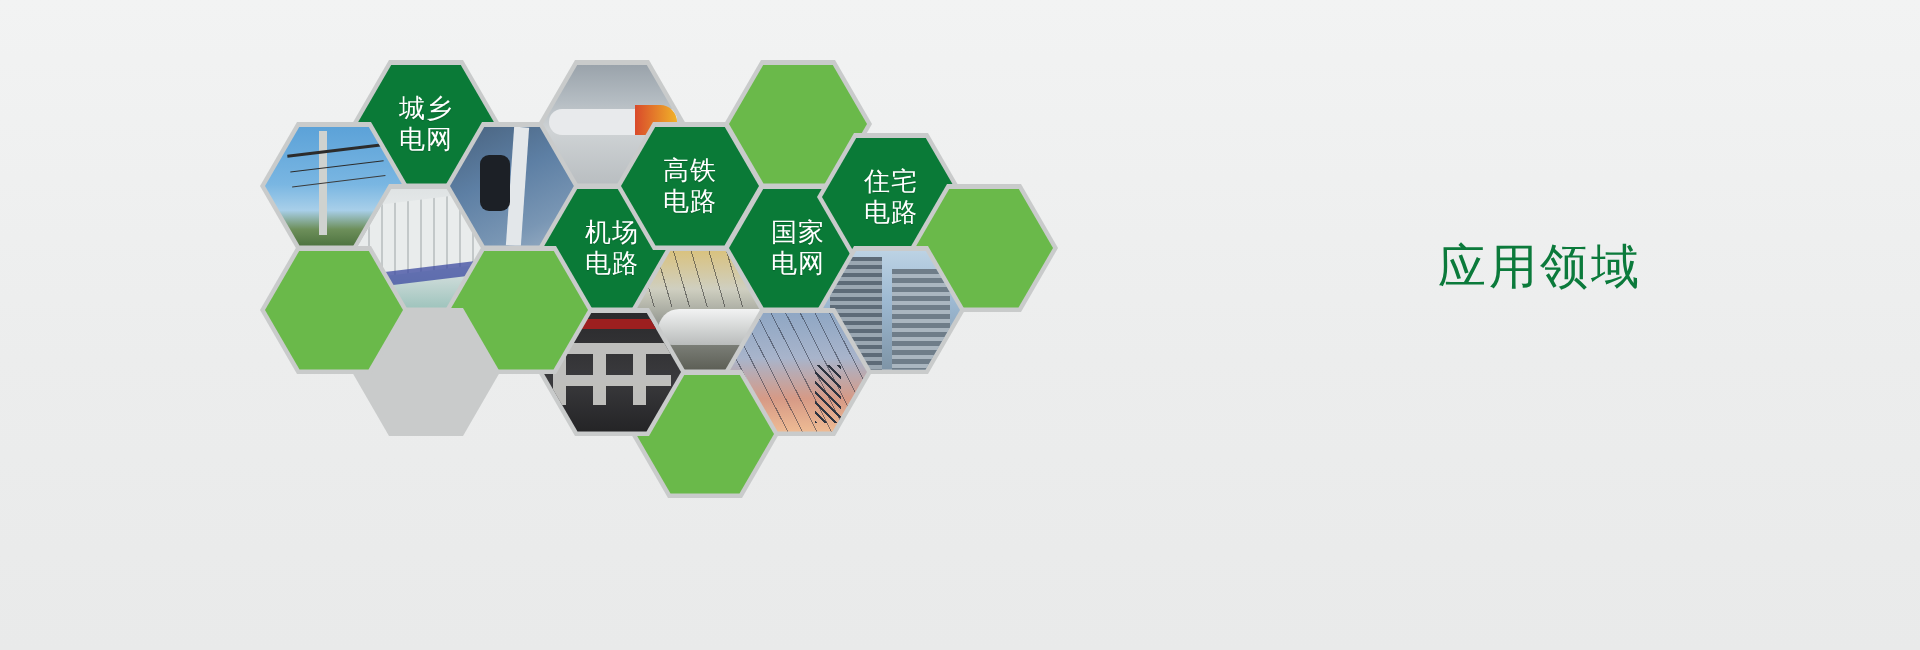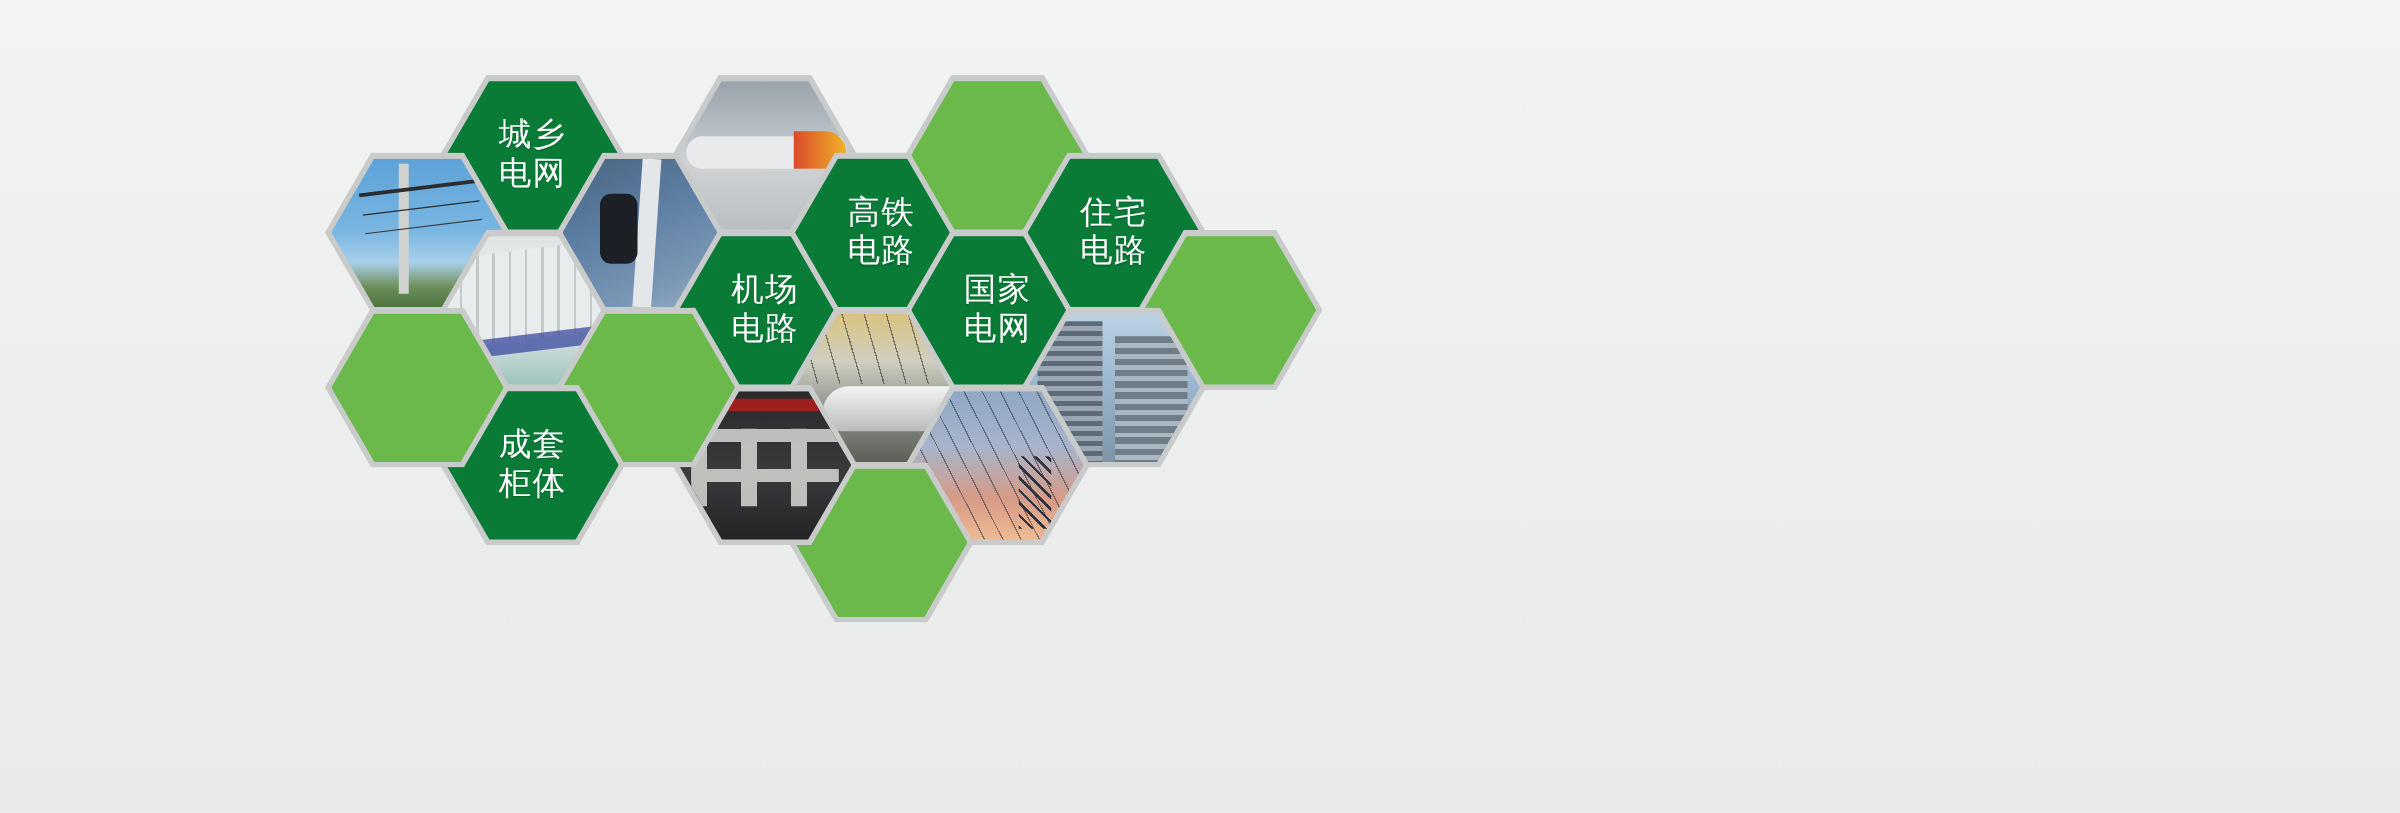--- a/index.html
+++ b/index.html
@@ -151,21 +151,21 @@
           <div class="ph ph-airport"></div>
         </div>
       </div>
       <div class="hexcell" style="left: 538px; top: 184px;">
         <div class="outer"></div>
         <div class="inner dark">
           <div class="hexlabel">机场
 电路</div>
         </div>
       </div>
-      <div class="hexcell" style="left: 631px; top: 122px;">
+      <div class="hexcell" style="left: 616px; top: 122px;">
         <div class="outer"></div>
         <div class="inner dark">
           <div class="hexlabel">高铁
 电路</div>
         </div>
       </div>
       <div class="hexcell" style="left: 631px; top: 246px;">
         <div class="outer"></div>
         <div class="inner photo">
           <div class="ph ph-train"></div>
@@ -175,21 +175,21 @@
         <div class="outer"></div>
         <div class="inner dark">
           <div class="hexlabel">国家
 电网</div>
         </div>
       </div>
       <div class="hexcell" style="left: 724px; top: 60px;">
         <div class="outer"></div>
         <div class="inner light"></div>
       </div>
-      <div class="hexcell" style="left: 817px; top: 122px;">
+      <div class="hexcell" style="left: 817px; top: 133px;">
         <div class="outer"></div>
         <div class="inner dark">
           <div class="hexlabel">住宅
 电路</div>
         </div>
       </div>
       <div class="hexcell" style="left: 910px; top: 184px;">
         <div class="outer"></div>
         <div class="inner light"></div>
       </div>
@@ -214,27 +214,24 @@
         <div class="inner photo">
           <div class="ph ph-panel"></div>
         </div>
       </div>
       <div class="hexcell" style="left: 445px; top: 246px;">
         <div class="outer"></div>
         <div class="inner light"></div>
       </div>
       <div class="hexcell" style="left: 352px; top: 308px;">
         <div class="outer"></div>
-        <div class="inner dark">
-          <div class="hexlabel">成套
-柜体</div>
-        </div>
       </div>
       <div class="hexcell" style="left: 260px; top: 246px;">
         <div class="outer"></div>
         <div class="inner light"></div>
       </div>
     </div>
 
   <div id="titleblock">
+    <div id="main-title">应用领域</div>
   </div>
 
 </div>
 
 </body></html>

